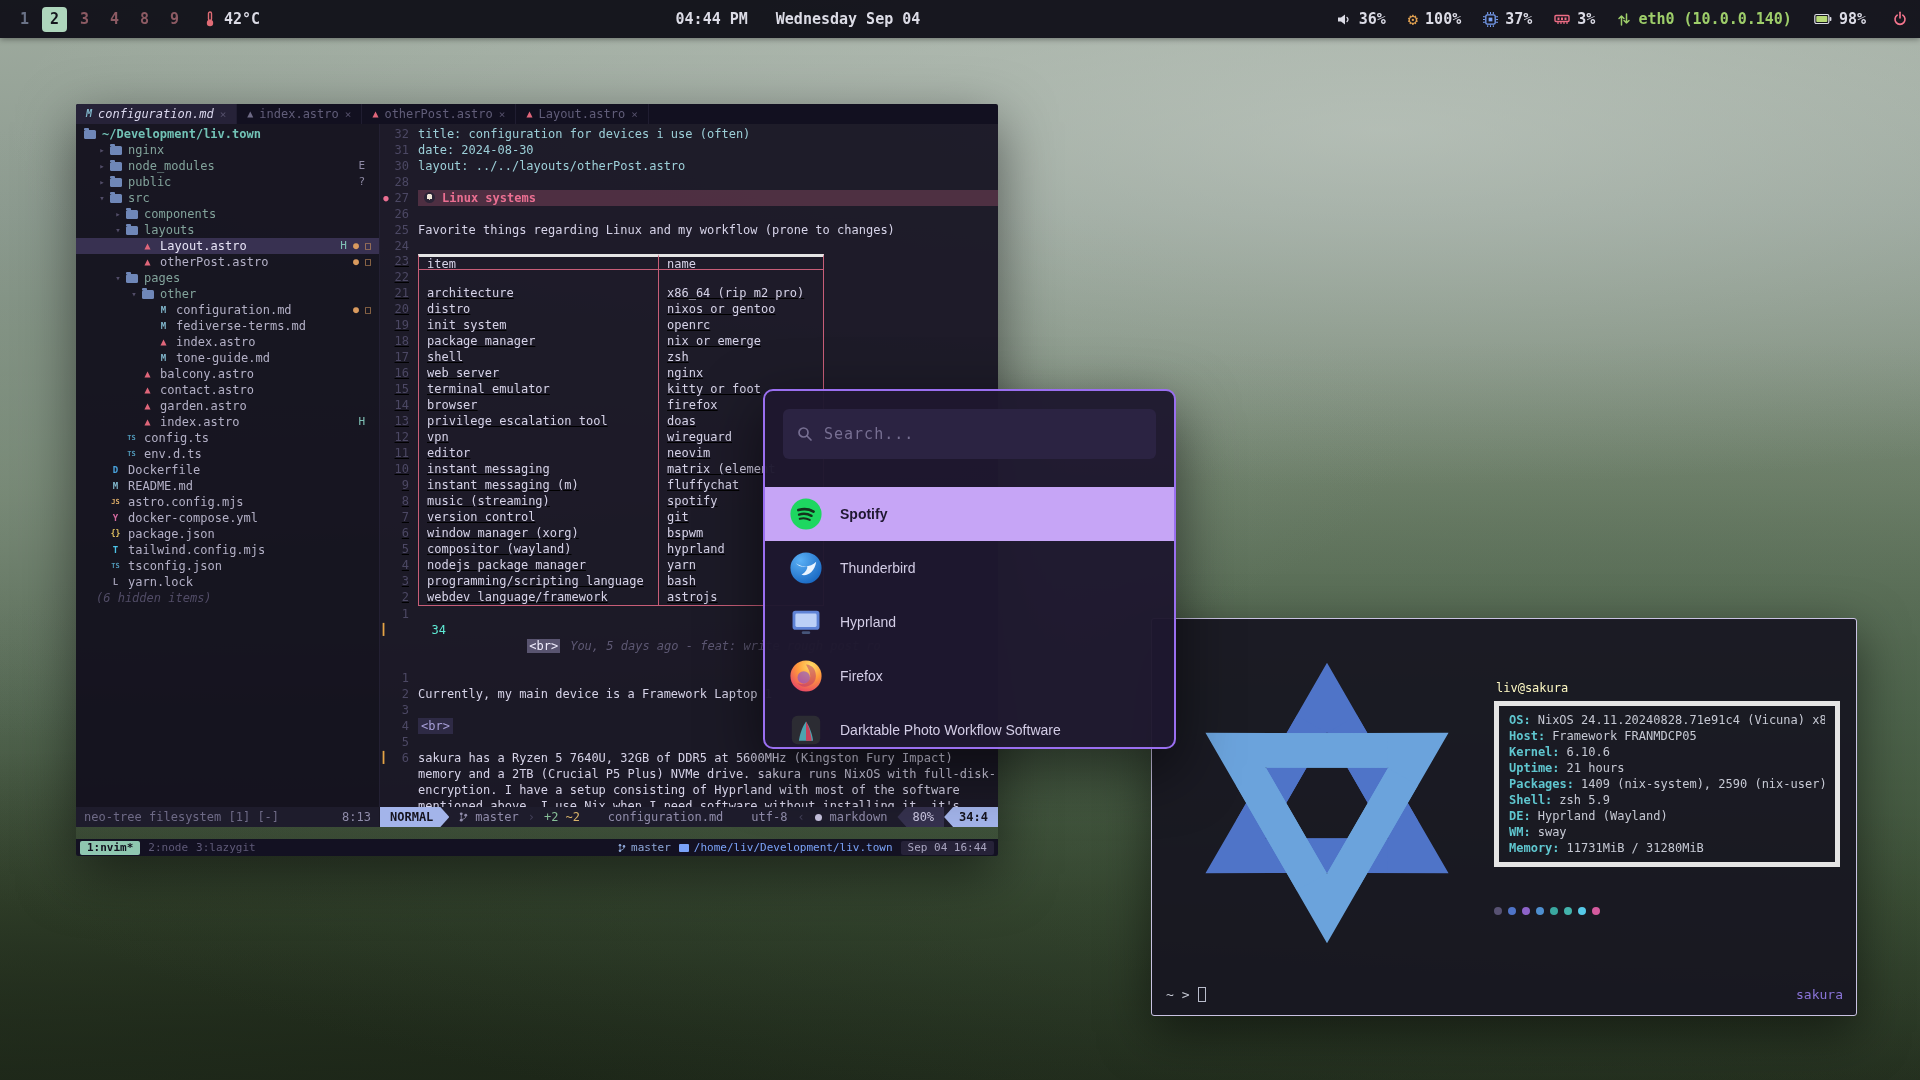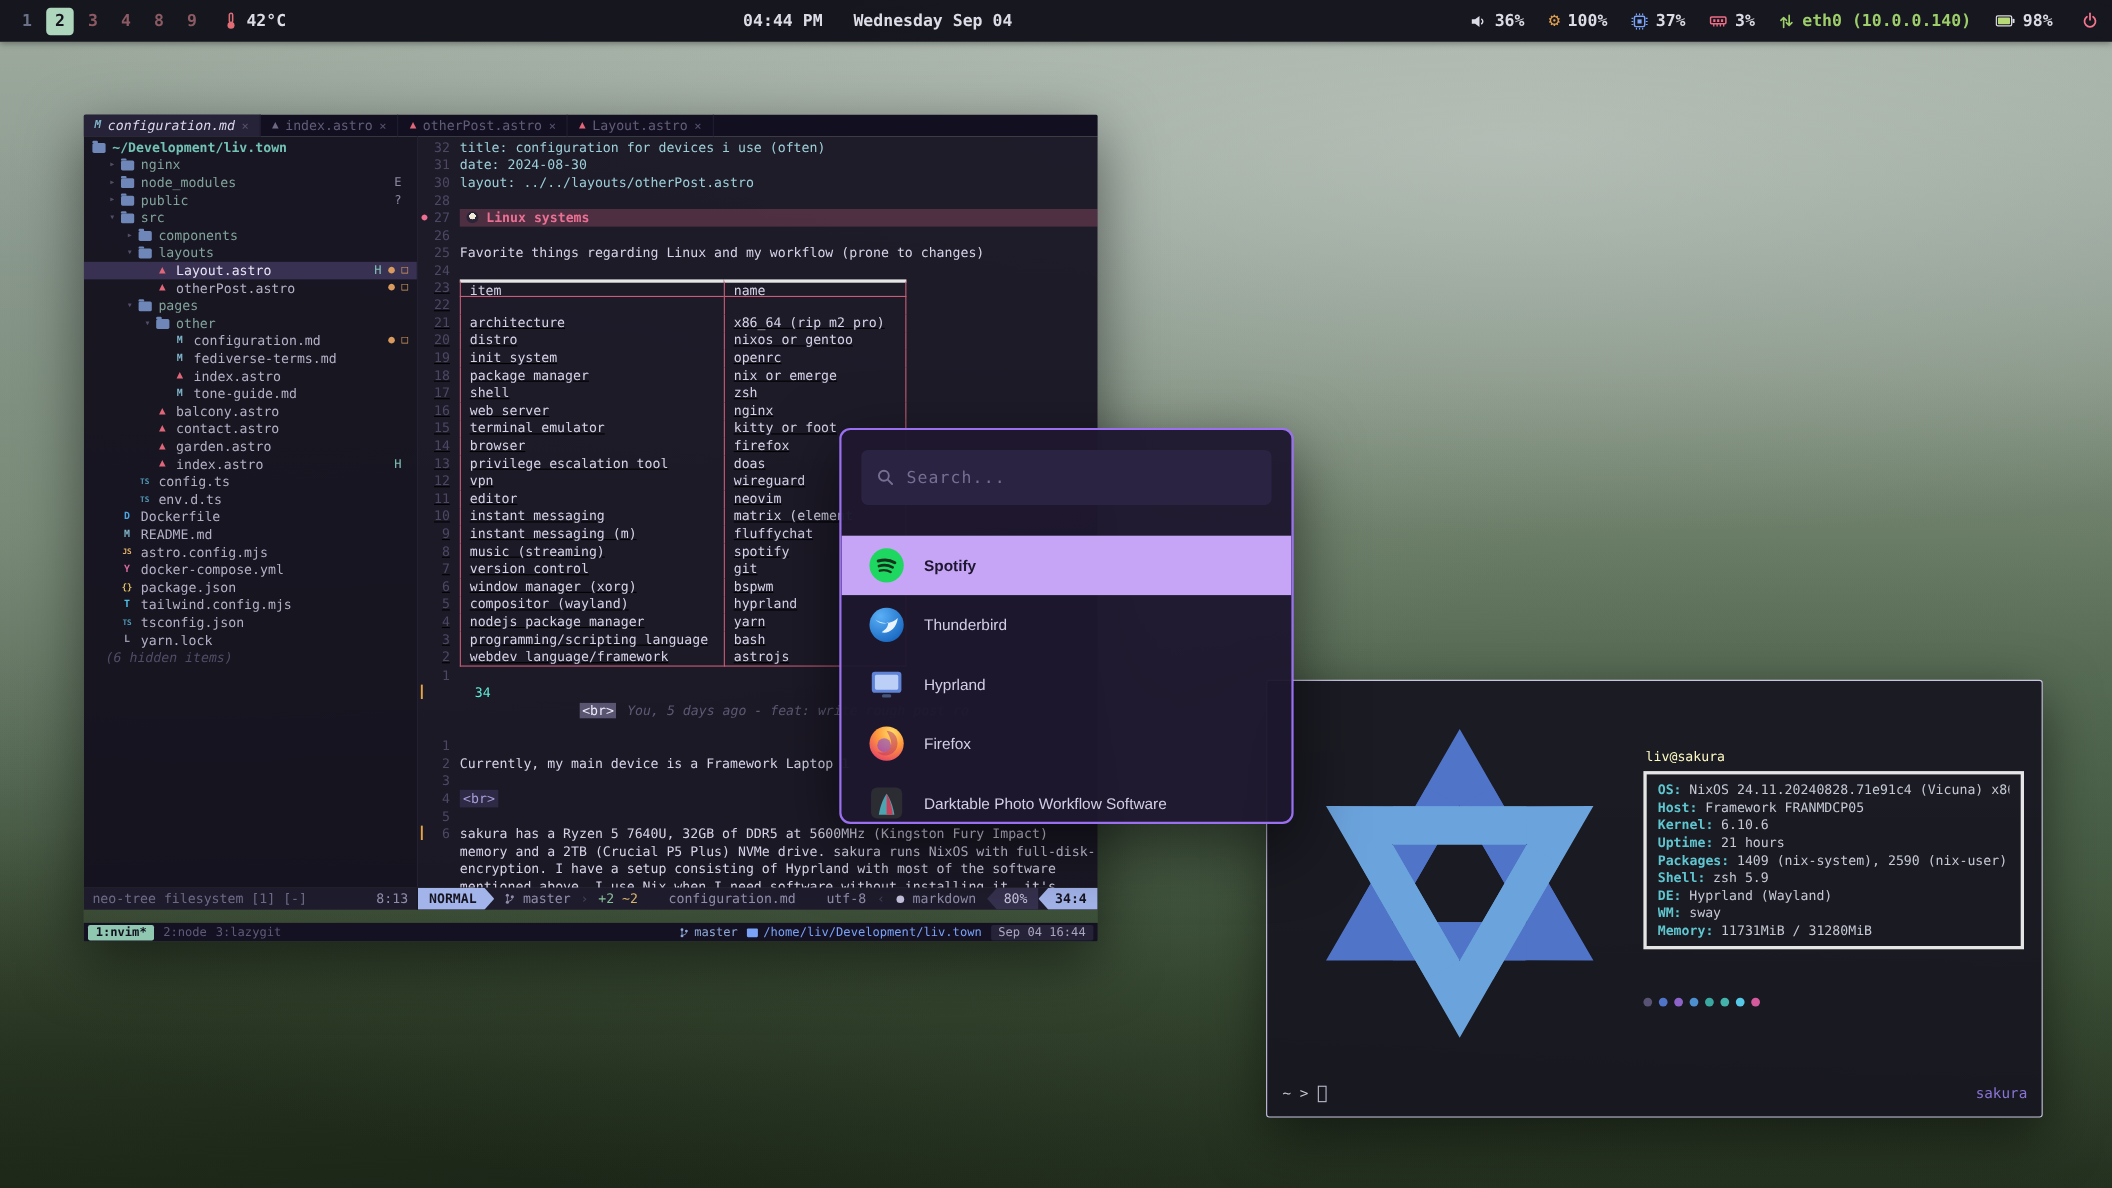--- a/index.html
+++ b/index.html
@@ -165,21 +165,21 @@
   .appname { font: 14px "Liberation Sans", sans-serif; color: #d3cde6; }
   .lrow.sel .appname { color: #1f1730; font-weight: bold; }
 
   
   .terminal { position: absolute; left: 1151px; top: 618px; width: 706px; height: 398px; z-index: 10;
     border: 1px solid #c9c2e2; border-radius: 3px; background: rgba(23,22,33,.94);
     box-shadow: 0 16px 50px rgba(0,0,0,.5); font-size: 12px; overflow: hidden; }
   .nixlogo { position: absolute; left: 10px; top: 16px; width: 330px; height: 336px; }
   .fetch { position: absolute; left: 342px; top: 62px; right: 16px; }
   .fetch-title { color: #fef9c3; font-weight: normal; margin: 0 0 6px 2px; }
-  .fetchbox { border: 3px solid #e5e5e5; padding: 6px 10px; }
+  .fetchbox { border: 5px solid #e5e5e5; padding: 6px 10px; }
   .fline { display: flex; white-space: nowrap; overflow: hidden; line-height: 16px; }
   .flabel-f { color: #5fc6cf; font-weight: bold; margin-right: 7px; flex: none; }
   .fvalue { color: #c6c9d4; overflow: hidden; }
   .dots { position: absolute; left: 342px; top: 288px; display: flex; gap: 6px; }
   .dot { width: 8px; height: 8px; border-radius: 50%; }
   .tprompt { position: absolute; left: 14px; bottom: 13px; display: flex; align-items: center; gap: 9px;
     color: #c6c9d4; font-size: 13px; }
   .tcursor { width: 8px; height: 15px; border: 1px solid #b9bccb; display: inline-block; }
   .session { position: absolute; right: 13px; bottom: 13px; color: #8a74d8; font-size: 13px; }
 </style>

